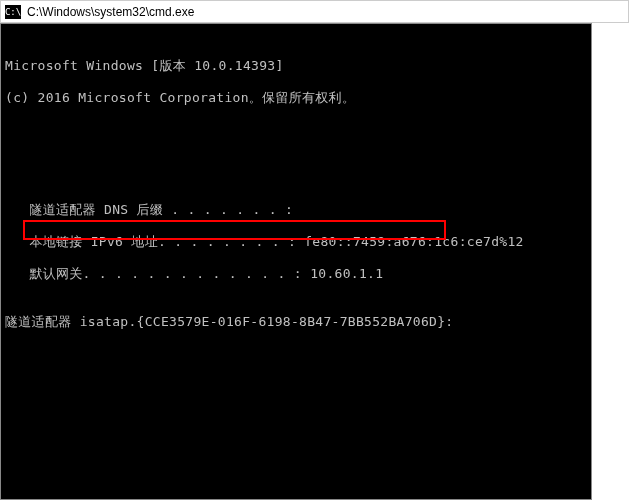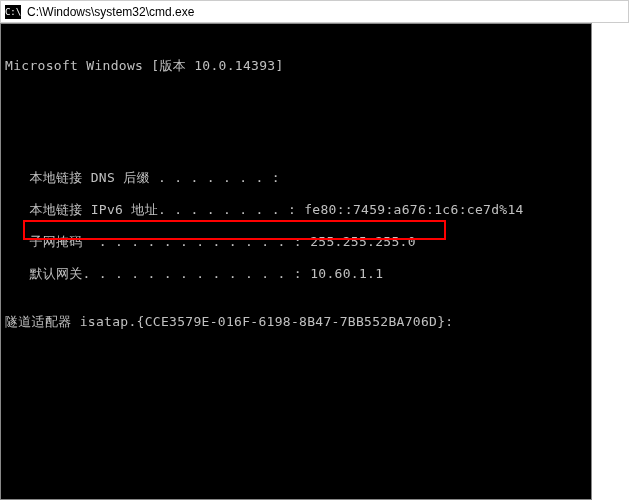--- a/index.html
+++ b/index.html
@@ -63,28 +63,28 @@
 </head>
 <body>
 
 <div class="titlebar">
   <div class="icon">C:\</div>
   <div class="title">C:\Windows\system32\cmd.exe</div>
 </div>
 
 <div class="terminal">
 <div class="line">Microsoft Windows [版本 10.0.14393]</div>
+<div class="line">(c) 2016 Microsoft Corporation。保留所有权利。</div>
 <div class="line"></div>
 <div class="line"></div>
 <div class="line"></div>
 <div class="line"></div>
 <div class="line"></div>
-<div class="line">   本地链接 DNS 后缀 . . . . . . . :</div>
-<div class="line">   本地链接 IPv6 地址. . . . . . . . : fe80::7459:a676:1c6:ce7d%14</div>
-<div class="line">   子网掩码  . . . . . . . . . . . . : 255.255.255.0</div>
+<div class="line">   隧道适配器 DNS 后缀 . . . . . . . :</div>
+<div class="line">   本地链接 IPv6 地址. . . . . . . . : fe80::7459:a676:1c6:ce7d%12</div>
 <div class="line">   默认网关. . . . . . . . . . . . . : 10.60.1.1</div>
 <div class="line"></div>
 <div class="line">隧道适配器 isatap.{CCE3579E-016F-6198-8B47-7BB552BA706D}:</div>
 <div class="line"></div>
 
 
 <div class="line"></div>
 
 <div class="line"></div>
 

